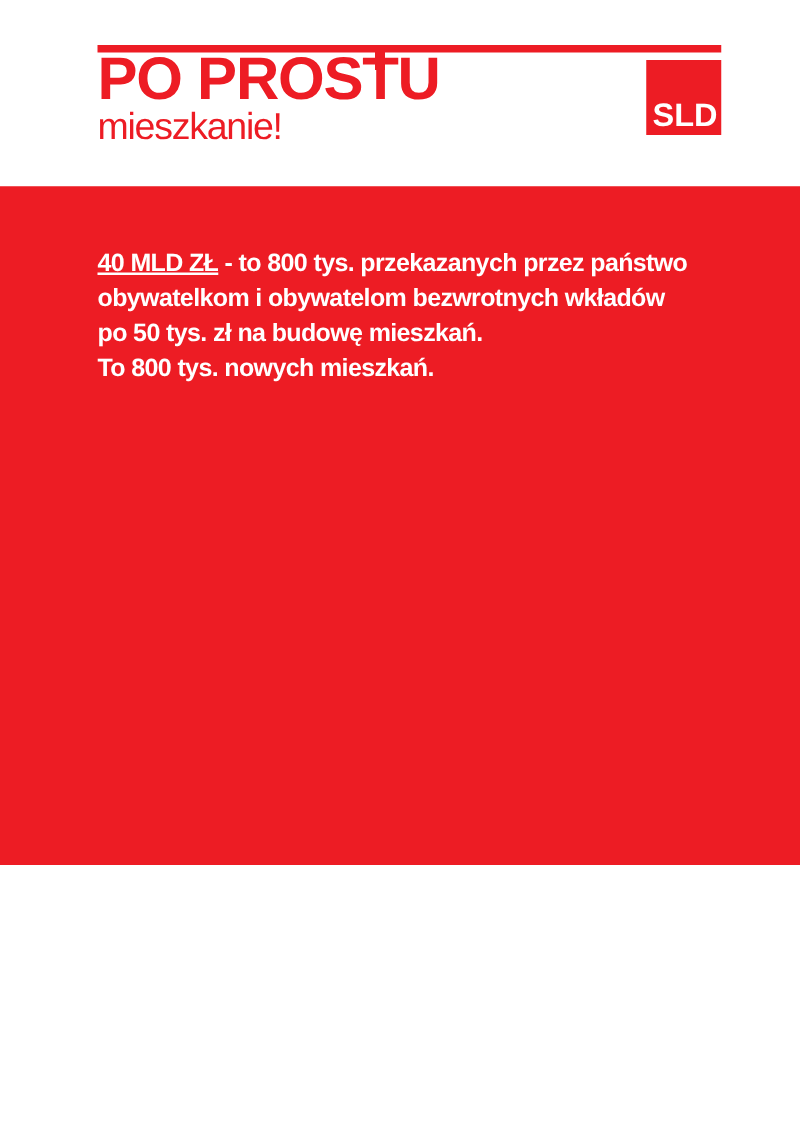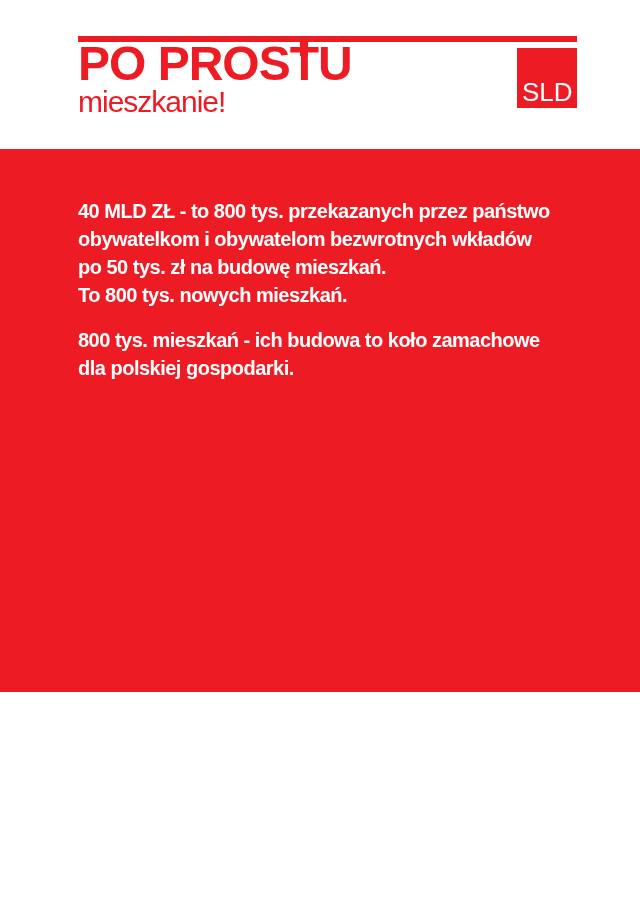--- a/index.html
+++ b/index.html
@@ -51,21 +51,21 @@
     left: 517px; top: 48px;
     width: 60px; height: 60px;
     background: var(--red);
   }
   .sld-logo-text {
     position: absolute;
     left: 5px; bottom: 3px;
     color: #ffffff;
     font-size: 26px;
     line-height: 26px;
-    font-weight: 400;
+    font-weight: 700;
     letter-spacing: 0px;
   }
   
   .red-panel {
     position: absolute;
     left: 0; top: 149px;
     width: 640px; height: 756px;
     background: var(--red);
   }
   .content {
@@ -75,21 +75,21 @@
     color: #ffffff;
   }
   .content p {
     margin: 0 0 17px 0;
     font-size: 20px;
     line-height: 28px;
     letter-spacing: -0.5px;
     white-space: pre-wrap;
   }
   .content p:last-child { margin-bottom: 0; }
-  .lead { font-weight: 700; }
+  .lead { font-weight: 700; text-decoration: underline; }
   .rest { font-weight: 700; }
   
   .notch { position: absolute; background: #ffffff; }
   .notch-1 { left: 0;     top: 860px; width: 75px;  height: 45px; }
   .notch-2 { left: 145px; top: 803px; width: 161px; height: 102px; }
   .notch-3 { left: 350px; top: 862px; width: 79px;  height: 43px; }
   .notch-4 { left: 429px; top: 749px; width: 164px; height: 156px; }
   .notch-5 { left: 593px; top: 802px; width: 47px;  height: 103px; }
 </style>
 </head>
@@ -107,22 +107,20 @@
     </div>
   </div>
 
   <div class="red-panel"></div>
 
   <div class="content">
     <p><span class="lead">40 MLD ZŁ</span><span class="rest"> - to 800 tys. przekazanych przez państwo
 obywatelkom i obywatelom bezwrotnych wkładów
 po 50 tys. zł na budowę mieszkań.
 To 800 tys. nowych mieszkań.</span></p>
-    <p><span class="lead">800 tys. mieszkań</span><span class="rest"> - ich budowa to koło zamachowe
-dla polskiej gospodarki.</span></p>
   </div>
 
   <div class="notch notch-1"></div>
   <div class="notch notch-2"></div>
   <div class="notch notch-3"></div>
   <div class="notch notch-4"></div>
   <div class="notch notch-5"></div>
 
 </div>
 

